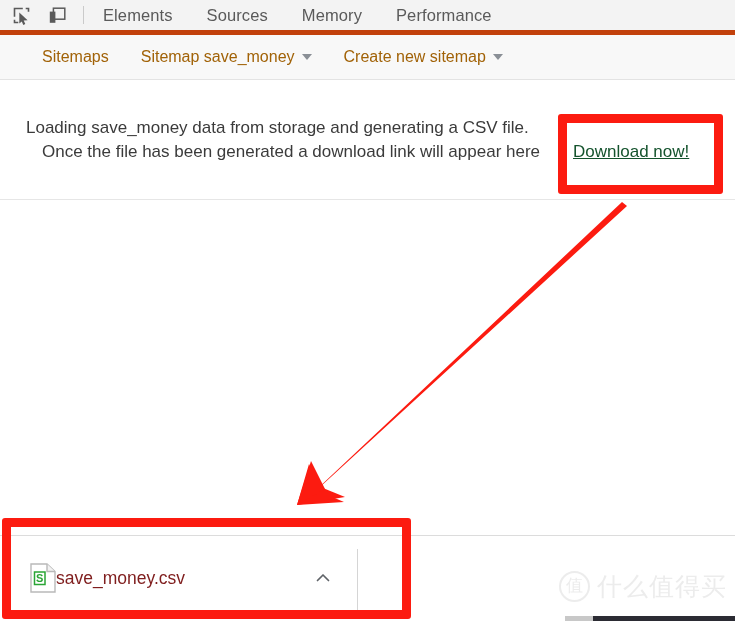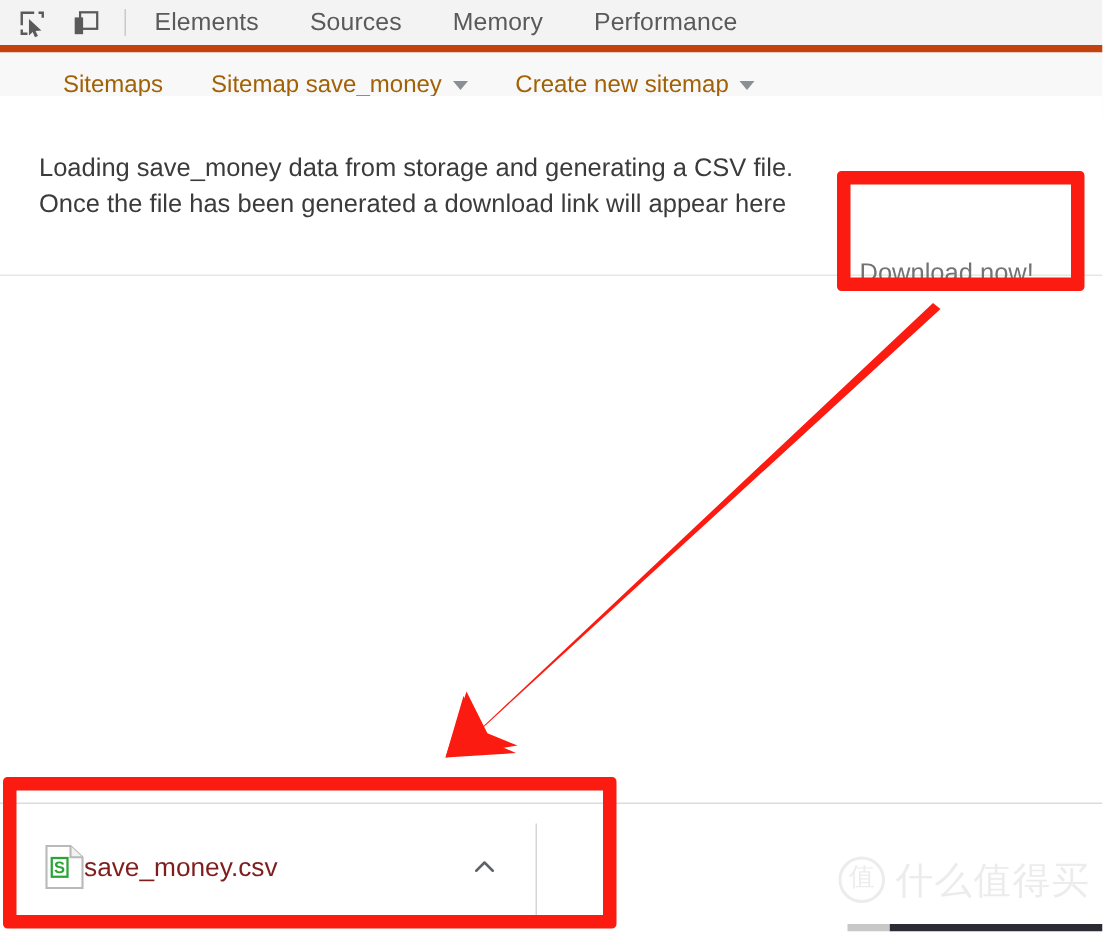--- a/index.html
+++ b/index.html
@@ -83,47 +83,46 @@
     width: 0; height: 0;
     margin-left: 7px;
     border-left: 5px solid transparent;
     border-right: 5px solid transparent;
     border-top: 6px solid #8a8f96;
   }
 
   
   .content-panel {
     position: absolute;
-    left: 0; top: 64px;
+    left: 0; top: 80px;
     width: 735px;
     height: 120px;
     background: #ffffff;
     border-bottom: 1px solid #e6e6e6;
     box-sizing: border-box;
   }
   .msg-line {
     position: absolute;
     left: 26px;
     font-size: 17px;
     color: #3b3b3b;
     white-space: nowrap;
   }
   .msg-line.l1 { top: 38px; }
-  .msg-line.l2 { top: 62px; }
+  .msg-line.l2 { top: 62px; margin-left: 16px; }
 
   .download-link {
     position: absolute;
     left: 573px;
     top: 62px;
     font-size: 17px;
-    color: #737373;
+    color: #14532d;
     text-decoration: underline;
     white-space: nowrap;
     cursor: pointer;
-    margin-top: 46px;
   }
 
   
   .annot-box {
     position: absolute;
     border: 9px solid #fc1b10;
     box-sizing: border-box;
     background: transparent;
     pointer-events: none;
   }

